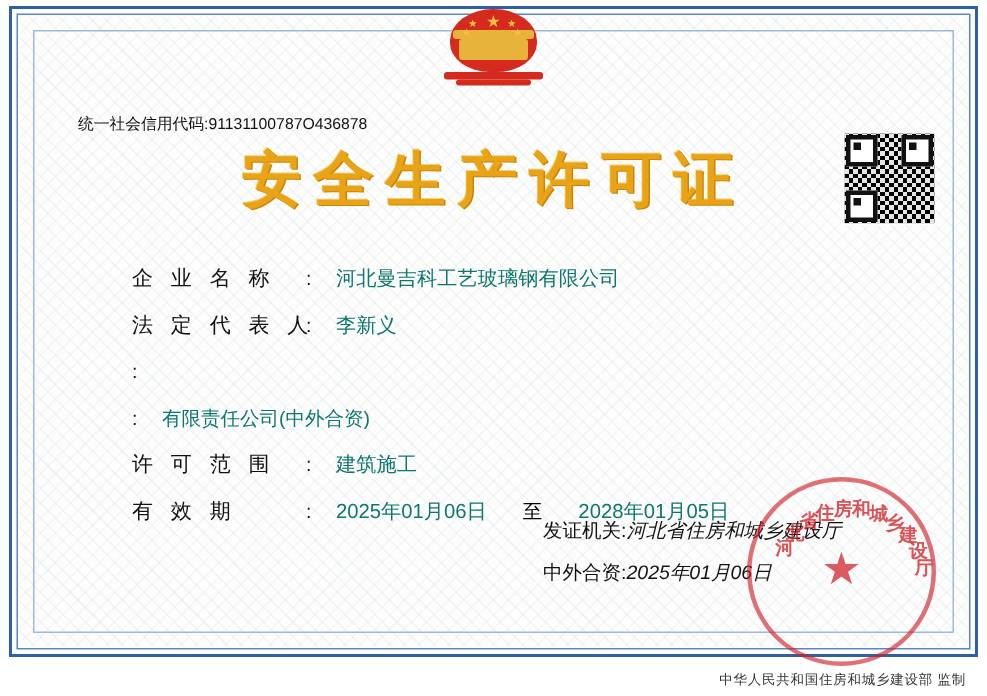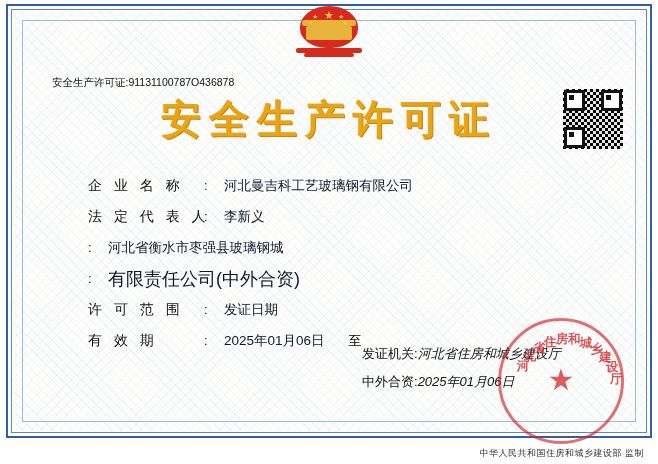--- a/index.html
+++ b/index.html
@@ -214,25 +214,25 @@
     white-space: nowrap;
     font-family: "Liberation Sans", sans-serif;
   }
   .row .colon {
     width: 8px;
     font-size: 13px;
     color: #111;
   }
   .row .value {
     font-size: 13.5px;
-    color: #0f172a;
+    color: #0f766e;
     white-space: nowrap;
   }
   .row .value.small {
-    font-size: 18px;
+    font-size: 13px;
   }
   .valid-row .value-to {
     margin: 0 12px;
     font-size: 13px;
   }
   
   .issuer {
     position: absolute;
     right: 36px;
     top: 345px;
@@ -322,21 +322,21 @@
     <div class="star-big">★</div>
     <div class="star-s" style="left:26px; top:9px;">★</div>
     <div class="star-s" style="left:22px; top:15px;">★</div>
     <div class="star-s" style="left:52px; top:9px;">★</div>
     <div class="star-s" style="left:56px; top:15px;">★</div>
     <div class="base"></div>
     <div class="base2"></div>
   </div>
 
   <div class="credit-code">
-    <span>安全生产许可证:</span><span>91131100787O436878</span>
+    <span>统一社会信用代码:</span><span>91131100787O436878</span>
   </div>
 
   <div class="main-title">安全生产许可证</div>
 
   <div class="qr">
     <div class="corner c1">
         <i></i>
       </div>
     <div class="corner c2">
         <i></i>
@@ -353,36 +353,36 @@
       <span class="colon">:</span>
       <span class="value">河北曼吉科工艺玻璃钢有限公司</span>
     </div>
     <div class="row">
       <span class="label">法 定 代 表 人</span>
       <span class="colon">:</span>
       <span class="value">李新义</span>
     </div>
     <div class="row">
       <span class="colon">:</span>
-      <span class="value">河北省衡水市枣强县玻璃钢城</span>
     </div>
     <div class="row">
       <span class="colon">:</span>
       <span class="value small">有限责任公司(中外合资)</span>
     </div>
     <div class="row">
       <span class="label">许 可 范 围</span>
       <span class="colon">:</span>
-      <span class="value">发证日期</span>
+      <span class="value">建筑施工</span>
     </div>
     <div class="row valid-row">
       <span class="label">有 效 期</span>
       <span class="colon">:</span>
       <span class="value">2025年01月06日</span>
       <span class="value-to">至</span>
+      <span class="value">2028年01月05日</span>
     </div>
   </div>
 
   <div class="issuer">
     <div class="irow">
       <span class="ilabel">发证机关:</span>
       <span class="ivalue">河北省住房和城乡建设厅</span>
     </div>
     <div class="irow">
       <span class="ilabel">中外合资:</span>

